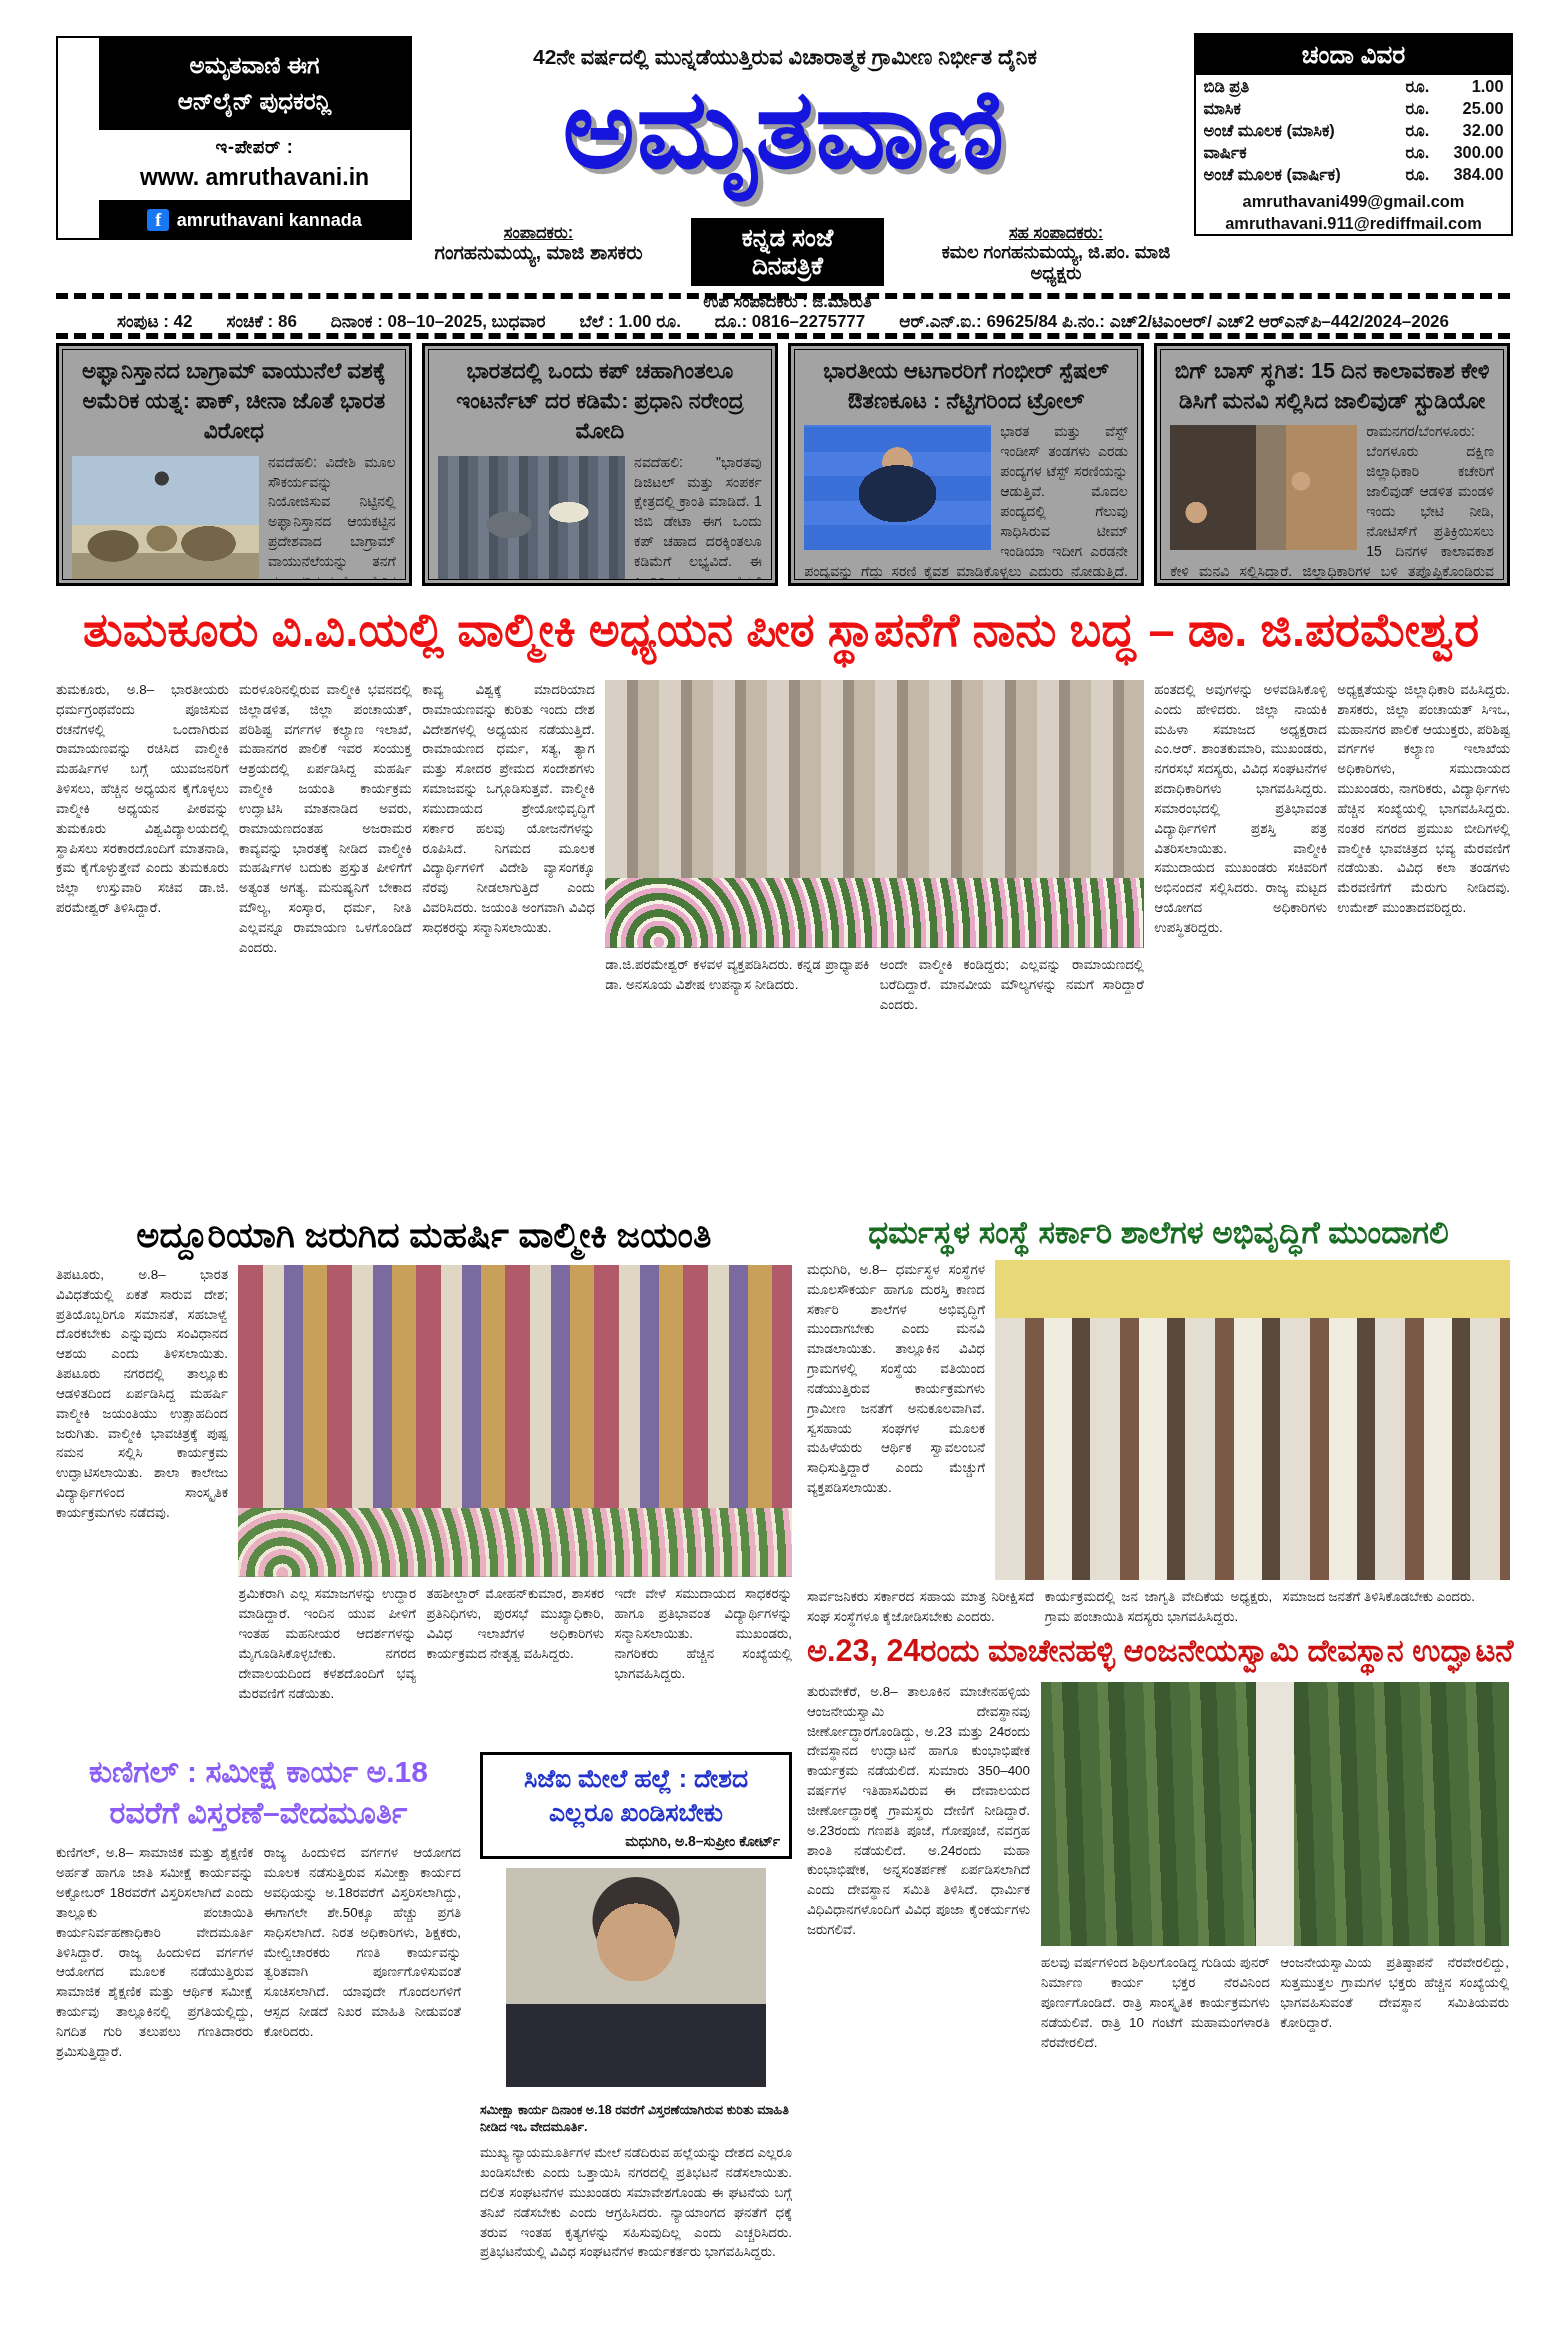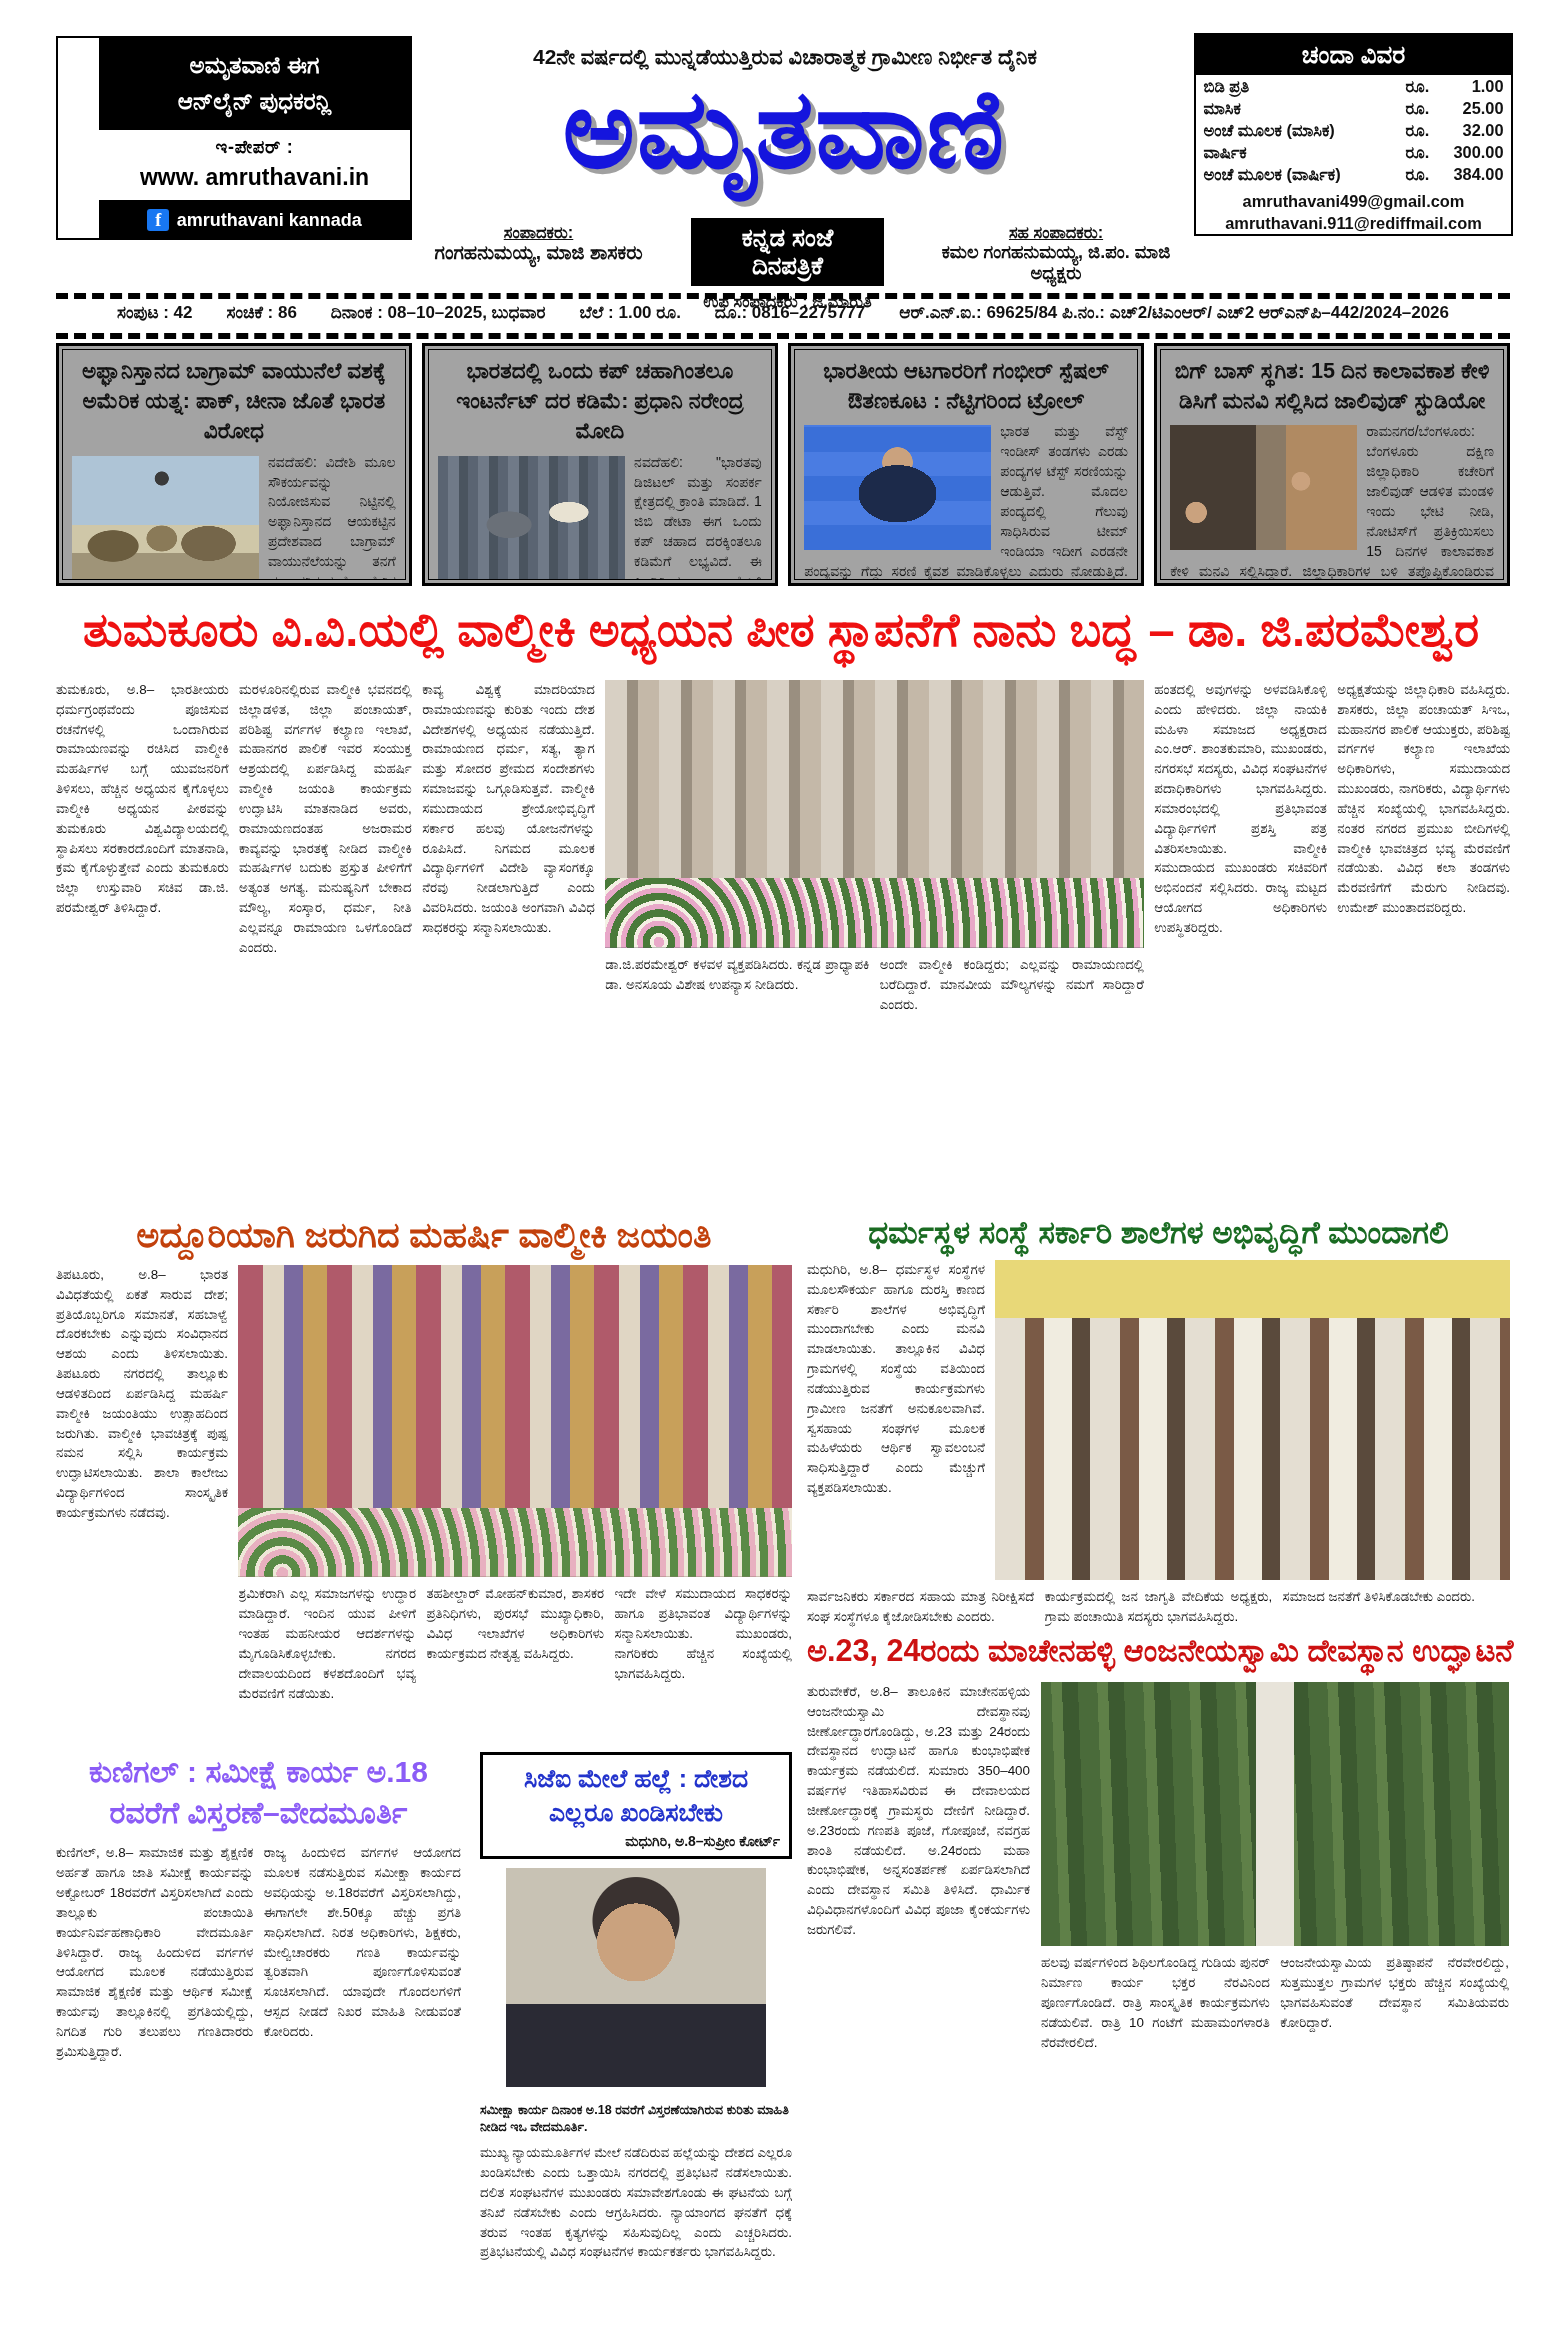--- a/index.html
+++ b/index.html
@@ -82,21 +82,21 @@
      linear-gradient(90deg, transparent 0 46%, #e8e4da 46% 54%, transparent 54%),
      repeating-linear-gradient(88deg, #4a6b3a 0 19.3px, #5f8048 19.3px 30px, #3c5a30 30px 46px),
      #4a6b3a;}
   .ph-portrait{background:
      linear-gradient(#2a2a34 0 0) bottom/100% 38% no-repeat,
      radial-gradient(circle at 50% 34%, #caa27e 39px, transparent 39px),
      radial-gradient(circle at 50% 24%, #3a3230 43px, transparent 44px),
      #c8c2b4;}
   
   .main-hd{font-size:47px;font-weight:bold;color:#ee1111;text-align:center;line-height:1.1;white-space:nowrap;}
-  .hd-jayanti{font-size:35px;font-weight:bold;color:#c2410c;text-align:center;white-space:nowrap;}
+  .hd-jayanti{font-size:35px;font-weight:bold;color:#000000;text-align:center;white-space:nowrap;}
   .hd-dharma{font-size:31px;font-weight:bold;color:#1a6b22;text-align:center;white-space:nowrap;}
   .hd-temple{font-size:30.5px;font-weight:bold;color:#cc1111;text-align:center;white-space:nowrap;}
   .hd-kunigal{font-size:30px;font-weight:bold;color:#8b5cf6;text-align:center;line-height:1.35;}
   .cji-box{border:3px solid #000;padding:7.4px 9px 6px;}
   .hd-cji{font-size:25px;font-weight:bold;color:#2233cc;text-align:center;line-height:1.35;}
   .cji-lead{font-size:14px;font-weight:bold;text-align:right;margin-top:3px;}
   .caption{font-size:12.6px;font-weight:bold;line-height:1.35;}
   .colrow{display:flex;gap:10.4px;}
   .colrow > div{flex:1 1 0;}
 </style>
@@ -163,21 +163,21 @@
       <span class="c">ರೂ.</span>
       <span class="a">384.00</span>
     </div>
     <div class="subs-mails">
       <div>amruthavani499@gmail.com</div>
       <div>amruthavani.911@rediffmail.com</div>
     </div>
   </div>
 
   <div class="abs dash" style="left:56px;top:293px;width:1454px;"></div>
-  <div class="abs dateline" style="left:56px;top:303px;width:1454px;">
+  <div class="abs dateline" style="left:56px;top:312px;width:1454px;">
     <span>ಸಂಪುಟ : 42</span>
     <span>ಸಂಚಿಕೆ : 86</span>
     <span>ದಿನಾಂಕ : 08–10–2025, ಬುಧವಾರ</span>
     <span>ಬೆಲೆ : 1.00 ರೂ.</span>
     <span>ದೂ.: 0816–2275777</span>
     <span>ಆರ್.ಎನ್.ಐ.: 69625/84 ಪಿ.ನಂ.: ಎಚ್2/ಟಿಎಂಆರ್/ ಎಚ್2 ಆರ್‌ಎನ್‌ಪಿ–442/2024–2026</span>
   </div>
   <div class="abs dash" style="left:56px;top:333px;width:1454px;"></div>
 
   <div class="abs" style="left:56px;top:343px;width:1454px;display:flex;gap:10.4px;">

